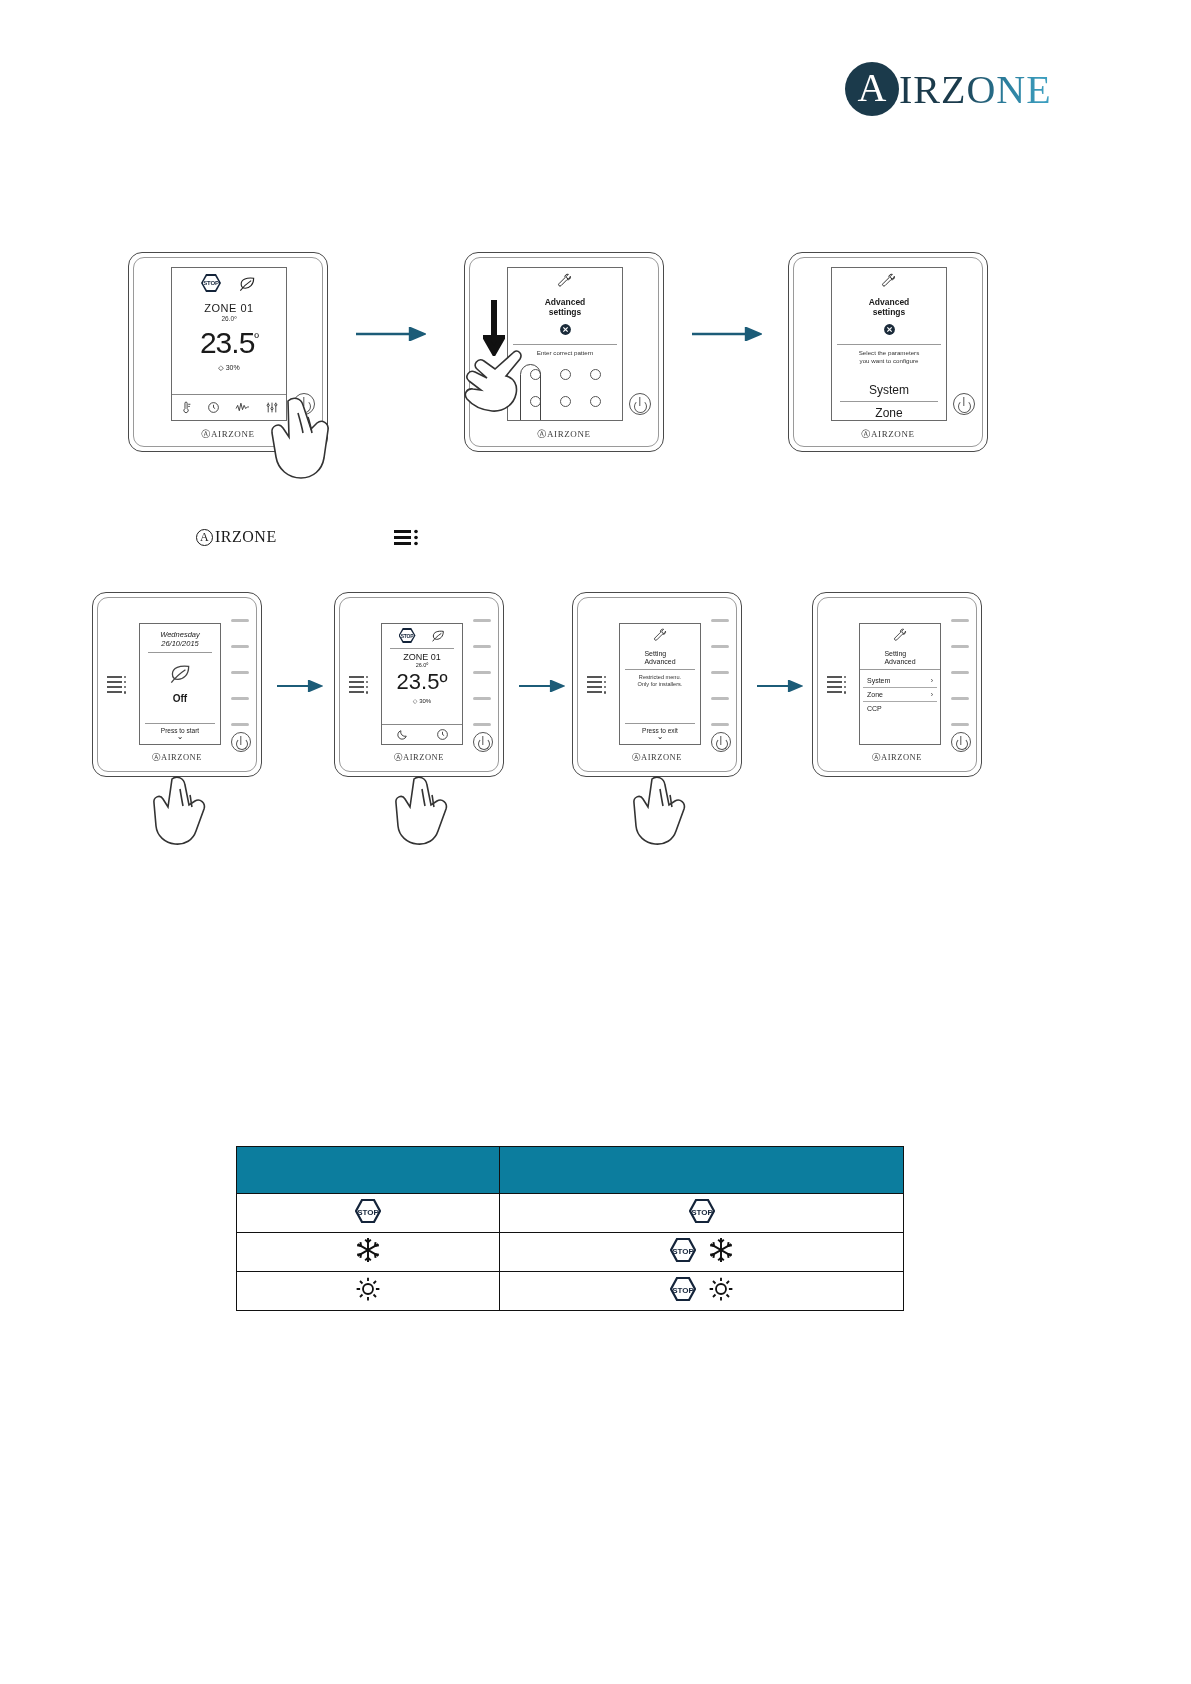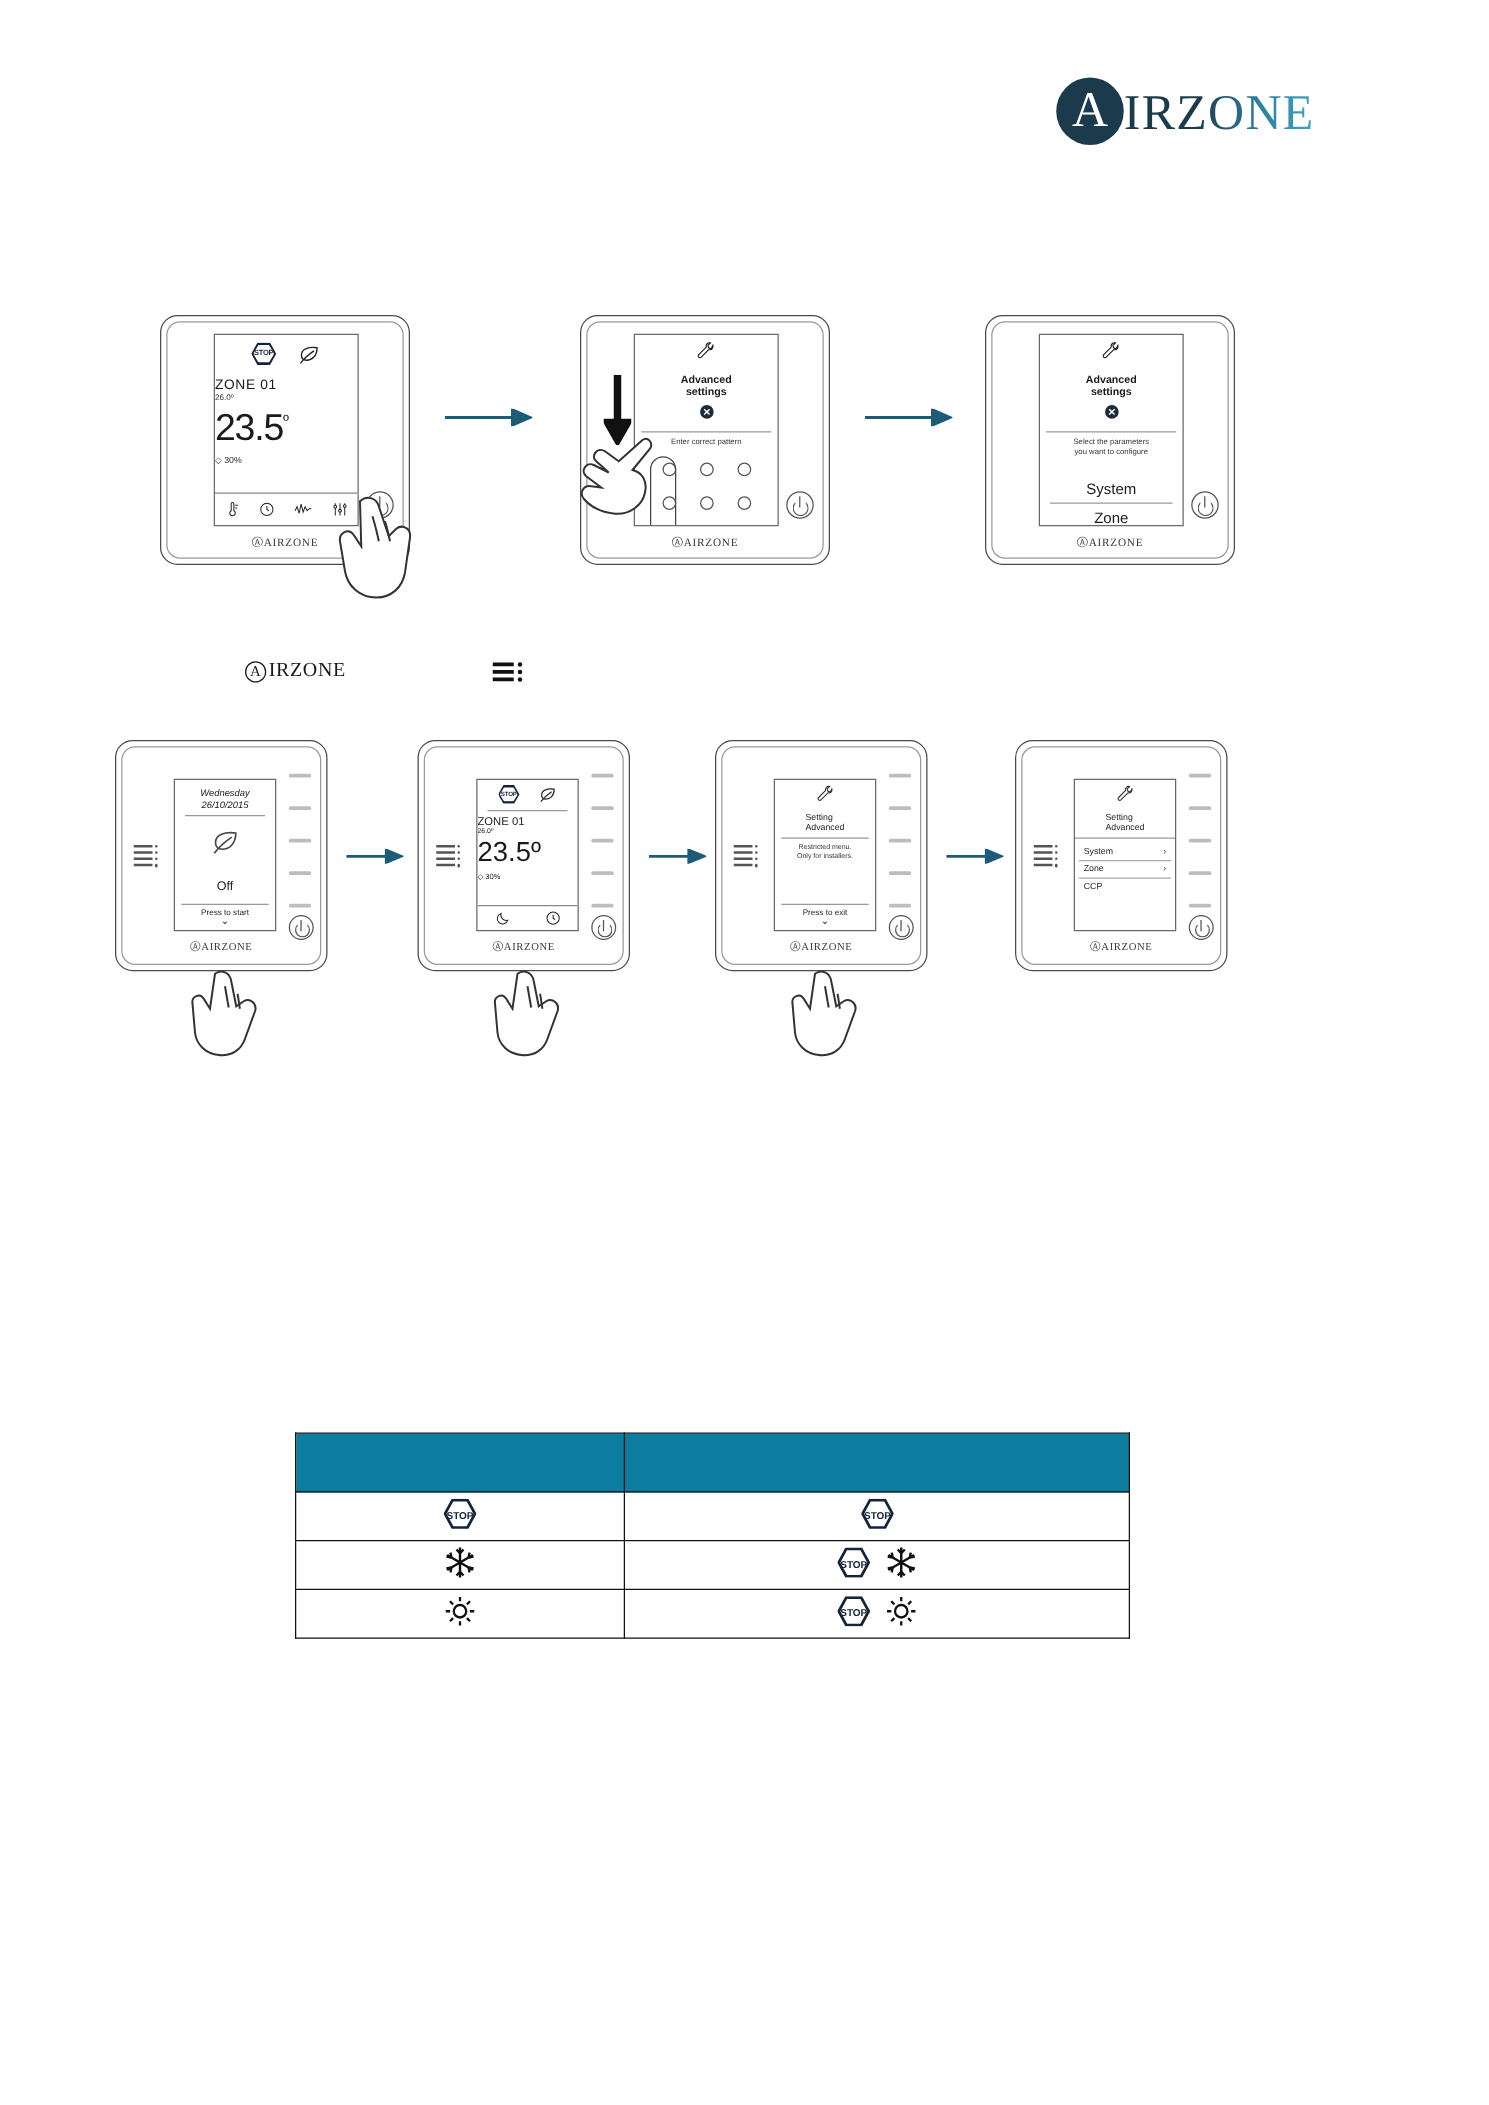--- a/index.html
+++ b/index.html
@@ -46,21 +46,21 @@
   .dev-body::before{
     content:""; position:absolute; left:4px; top:4px; right:4px; bottom:4px;
     border:1px solid #9a9a9a; border-radius:11px; pointer-events:none;
   }
   .screen {
     position:absolute;
     border:1px solid #6a6a6a;
     background:#fff;
     overflow:hidden;
   }
-  .scr-txt { text-align:left; }
+  .scr-txt { text-align:center; }
 
   
   .dev-sq { width:200px; height:200px; }
   .dev-sq .screen { left:42px; top:14px; width:116px; height:154px; }
   .dev-sq .brand-bot {
     position:absolute; left:0; right:0; bottom:10px;
     text-align:center; font-size:9px; letter-spacing:.6px;
     color:#3a3a3a; font-family:"Liberation Serif", serif;
   }
   .pwr {
@@ -174,21 +174,21 @@
   .chev { font-size:7px; color:#333; }
 
   .press-exit {
     position:absolute; left:0; right:0; bottom:4px; text-align:center;
     font-size:6.5px; border-top:1px solid #999; margin:0 5px; padding-top:3px;
   }
   .press-exit .cv { display:block; font-size:8px; line-height:.9; margin-top:-1px;}
 
   .wd-date { font-size:7.5px; text-align:center; line-height:1.2; padding-top:6px; font-weight:500;font-style:italic;}
   .wd-rule { border-top:1px solid #999; margin:4px 8px 0 8px; }
-  .wd-off { font-size:10px; text-align:center; font-weight:normal; margin-top:12px; }
+  .wd-off { font-size:10px; text-align:center; font-weight:bold; margin-top:2px; }
 
   
   .hand { position:absolute; }
 
   
   .arrow { position:absolute; }
   #mid-logo {
     position:absolute; left:196px; top:528px;
     font-family:"Liberation Serif", serif; font-size:16px;
     letter-spacing:.5px; color:#1a1a1a; display:flex; align-items:center; gap:2px;

